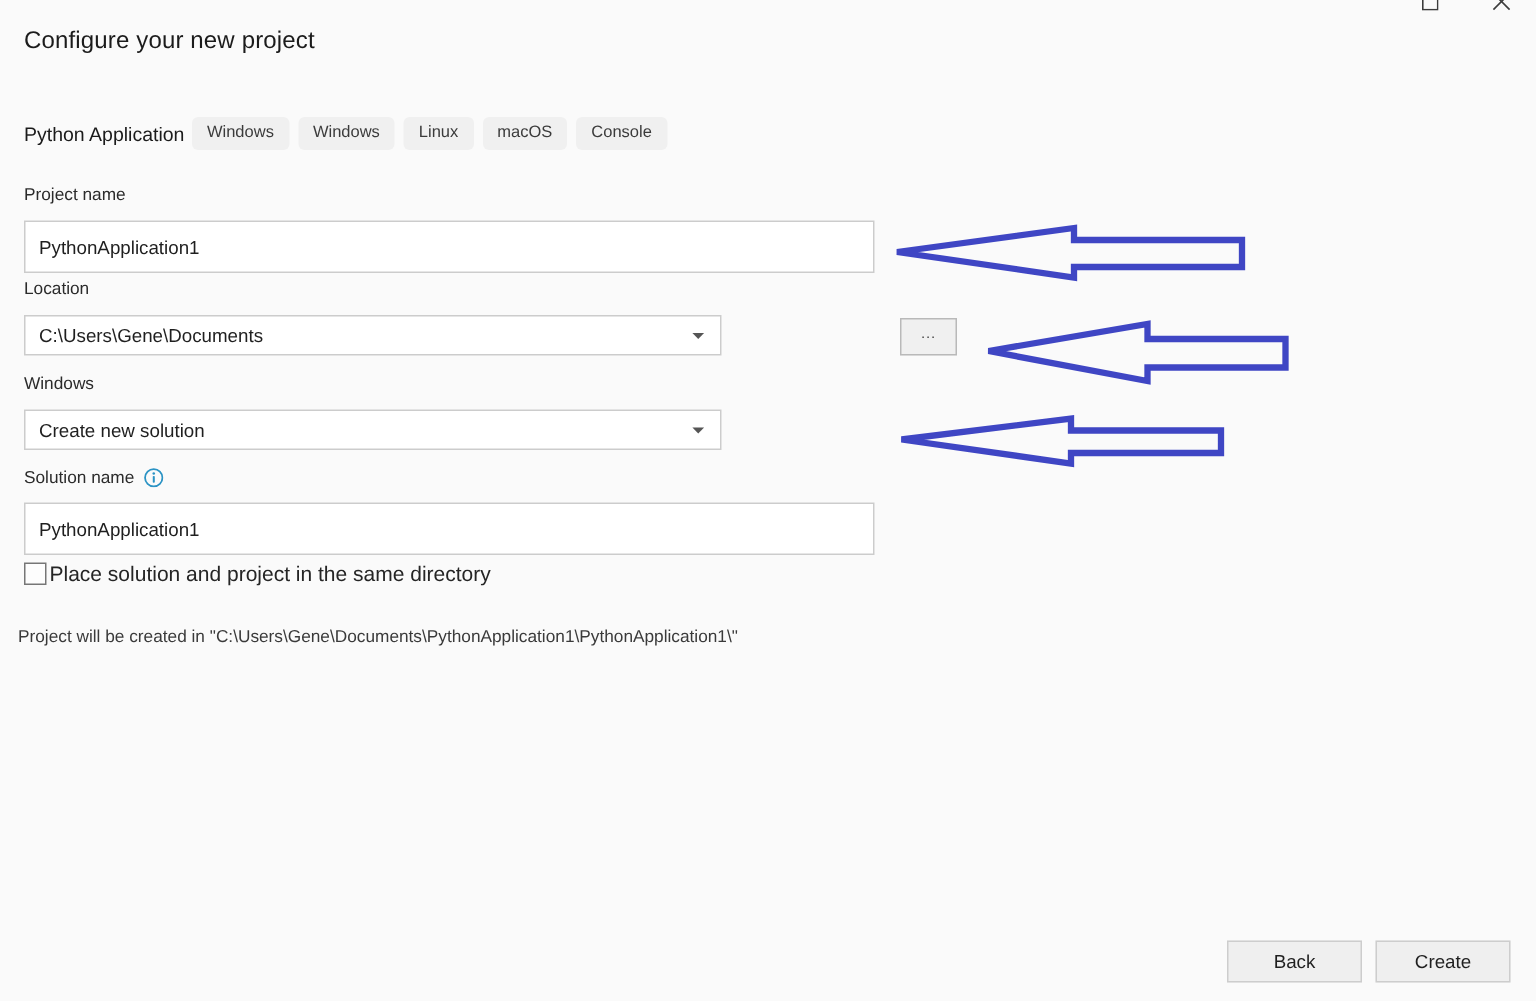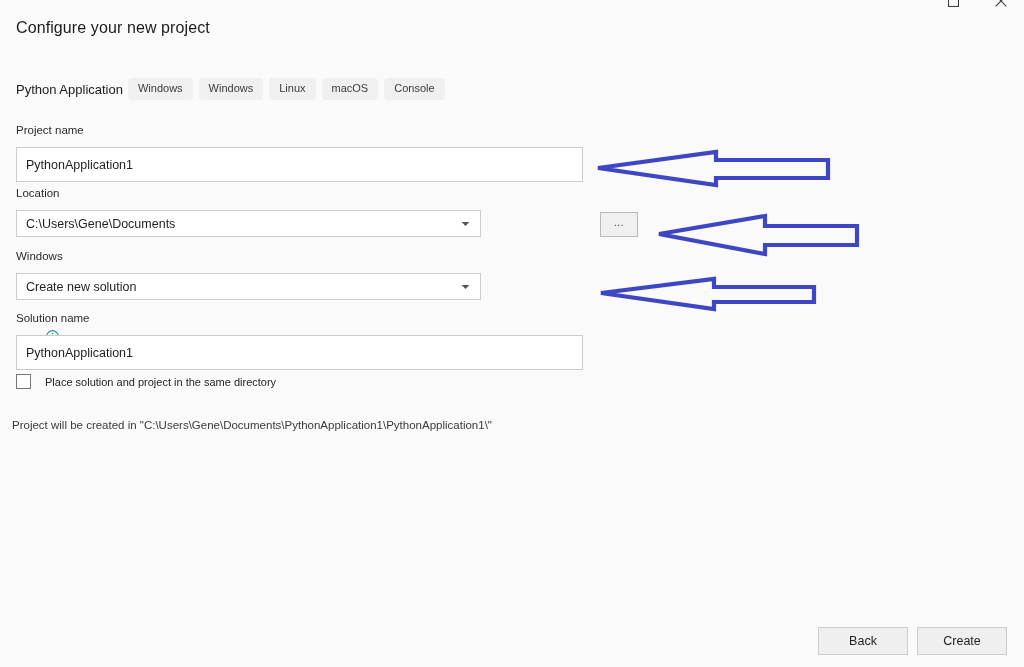--- a/index.html
+++ b/index.html
@@ -82,21 +82,21 @@
   .field-label {
     position: absolute;
     left: 16px;
     font-size: 11.5px;
     color: #2b2b2b;
     white-space: nowrap;
   }
   .label-projectname { top: 124px; }
   .label-location    { top: 187px; }
   .label-solution    { top: 250px; }
-  .label-solutionname{ top: 312px; display: flex; align-items: center; gap: 6px; flex-direction: column; }
+  .label-solutionname{ top: 312px; display: flex; align-items: center; gap: 6px; }
 
   .info-icon {
     display: inline-flex;
     width: 13px;
     height: 13px;
   }
 
   .textbox {
     position: absolute;
     left: 16px;
@@ -164,23 +164,23 @@
     align-items: center;
   }
   .checkbox-box {
     width: 15px;
     height: 15px;
     box-sizing: border-box;
     border: 1px solid #767676;
     background: #fdfdfd;
   }
   .checkbox-label {
-    font-size: 11px;
+    font-size: 14px;
     color: #252525;
-    margin-left: 14px;
+    margin-left: 2px;
     white-space: nowrap;
   }
 
   .caption {
     position: absolute;
     left: 12px;
     top: 419px;
     font-size: 11.5px;
     color: #3a3a3a;
     white-space: nowrap;

